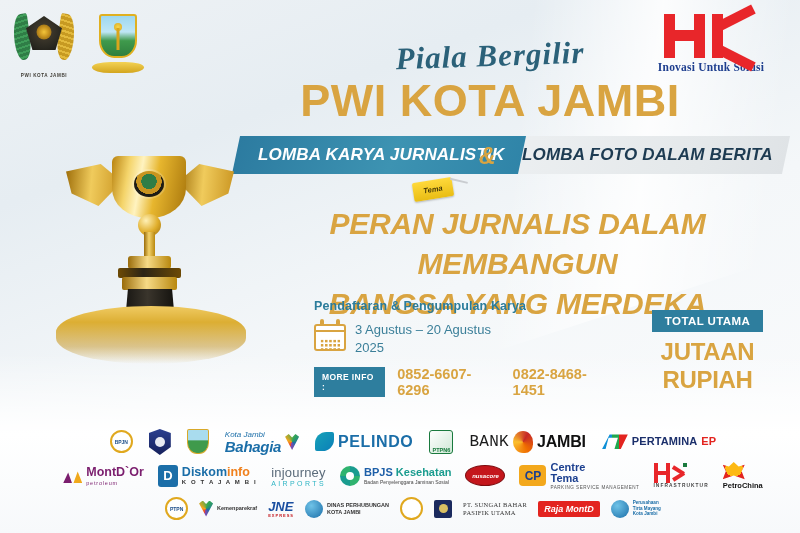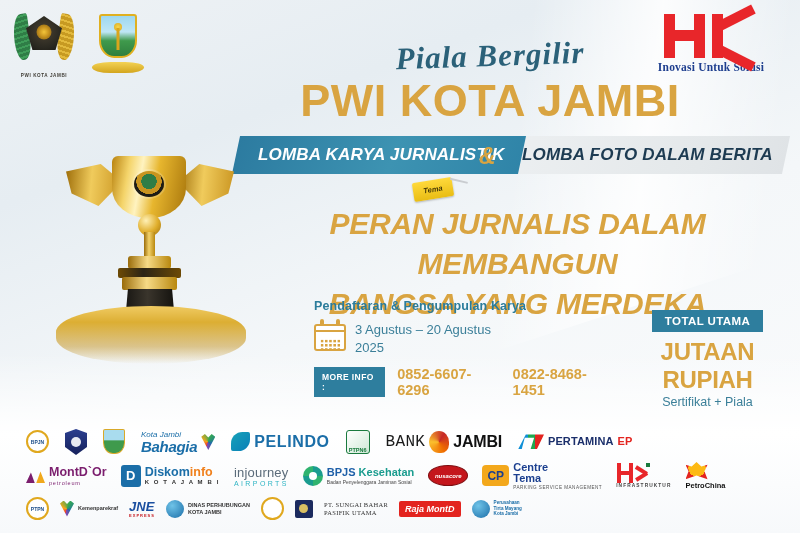--- a/index.html
+++ b/index.html
@@ -217,21 +217,21 @@
     background:linear-gradient(90deg,#1a1814,#3a352c 45%,#15130f);
     clip-path:polygon(4% 0%,96% 0%,100% 100%,0% 100%);
   }
   .t-pedestal{
     position:absolute; left:-4px; top:168px; width:190px; height:58px; border-radius:50%/26px;
     background:linear-gradient(180deg,#f0cb63 0%,#dcae33 28%,#c4932180 70%,rgba(220,174,51,0) 100%);
   }
 
   
   .sponsors{ position:absolute; left:0; bottom:6px; width:800px; }
-  .sp-row{ display:flex; align-items:center; gap:14px; margin-bottom:7px;margin-left:26px; }
+  .sp-row{ display:flex; align-items:center; justify-content:center; gap:14px; margin-bottom:7px;margin-left:26px; }
   .sp-row.r1{ gap:16px; }
   .sp-row.r3{ gap:11px; }
   .sp{ display:flex; align-items:center; gap:4px; }
   .sp-txt{ font-weight:bold; line-height:1.05; }
 
   .logo-circ{ width:23px; height:23px; border-radius:50%; border:2px solid #e0a81e;
     display:flex; align-items:center; justify-content:center; font-size:5px;
     font-weight:bold; color:#1d4e89; background:#fff; }
   .logo-shield-blue{ width:22px; height:26px; background:linear-gradient(180deg,#2b3f8f,#16215c);
     clip-path:polygon(50% 0,100% 16%,100% 70%,50% 100%,0 70%,0 16%);
@@ -402,21 +402,20 @@
       <div class="phones">
         <span>0852-6607-6296</span>
         <span>0822-8468-1451</span>
       </div>
     </div>
   </div>
 
   <div class="prize">
     <div class="prize-badge">TOTAL UTAMA</div>
     <div class="prize-amount">JUTAAN RUPIAH</div>
-    <div class="prize-sub">Sertifikat + Piala</div>
   </div>
 
   <div class="sponsors">
 
     <div class="sp-row r1">
       <div class="sp">
         <div class="logo-circ">
           <span>BPJN</span>
         </div>
       </div>

